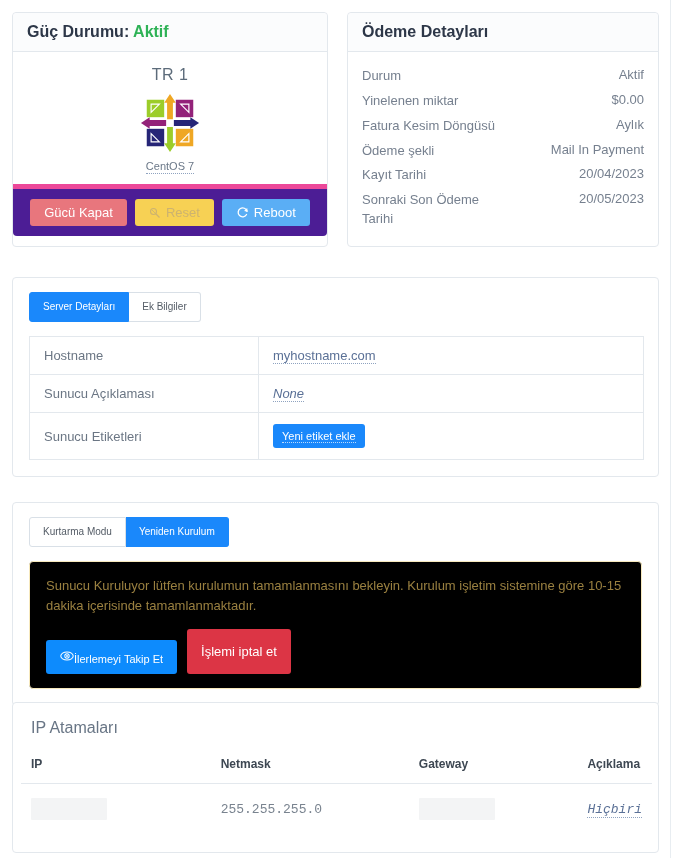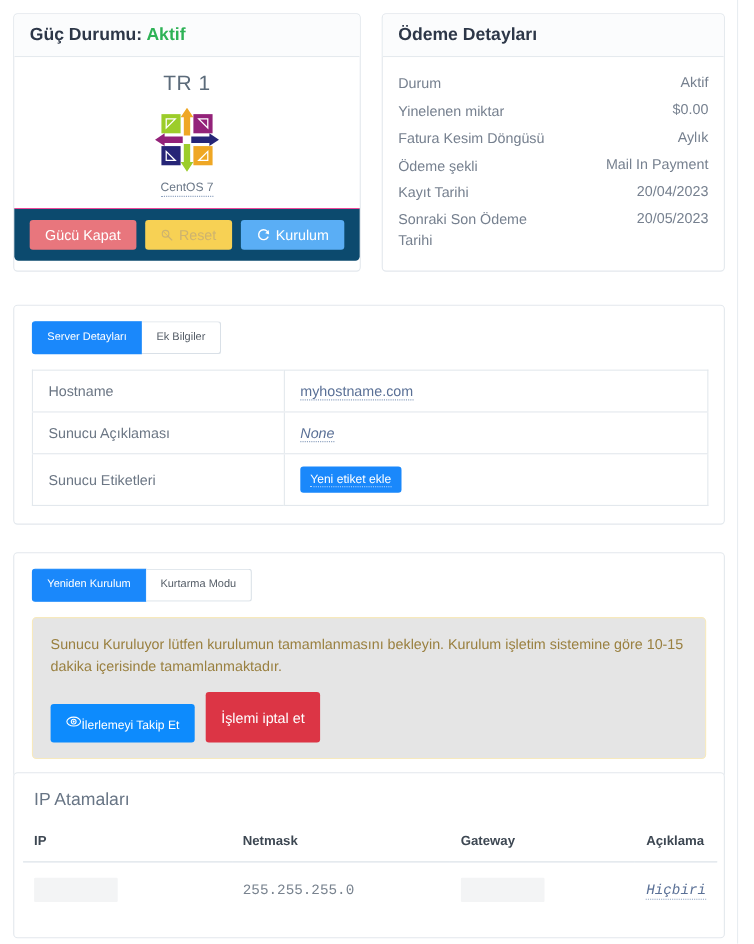--- a/index.html
+++ b/index.html
@@ -41,22 +41,22 @@
   .card-header {
     background: #fbfcfd;
     border-bottom: 1px solid #e3e8ed;
     padding: 10px 14px;
     font-size: 16px;
     font-weight: bold;
     color: #2d3748;
     border-radius: 4px 4px 0 0;
   }
   .card-footer {
-    background: #0c4a6e;
-    border-top: 1px solid #ec4899;
+    background: #4c1d95;
+    border-top: 5px solid #ec4899;
     padding: 10px 14px;
     border-radius: 0 0 4px 4px;
   }
   .accent-green { color: #2eb256; }
 
   
   .top-row {
     position: absolute;
     left: 12px;
     top: 12px;
@@ -65,21 +65,21 @@
     gap: 19px;
   }
   .power-card { width: 316px; }
   .billing-card { width: 312px; }
 
   .power-body {
     padding: 14px 10px 10px 10px;
     text-align: center;
   }
   .server-label {
-    font-size: 19px;
+    font-size: 16px;
     color: #5c6b7a;
     letter-spacing: 0.5px;
     margin-bottom: 8px;
   }
   .os-logo {
     width: 62px;
     height: 62px;
     margin: 0 auto 4px auto;
     display: block;
   }
@@ -203,21 +203,21 @@
     font-size: 11px;
     padding: 6px 9px;
     cursor: pointer;
     font-family: "Liberation Sans", sans-serif;
   }
   .btn-tag span { border-bottom: 1px dotted #bcd9fb; }
 
   
   .alert {
     margin: 14px 16px 16px 16px;
-    background: #e5e5e5;
+    background: #000000;
     border: 1px solid #f7e9bd;
     border-radius: 4px;
     padding: 14px 16px 14px 16px;
   }
   .alert-text {
     font-size: 13px;
     color: #9a8040;
     line-height: 1.55;
     margin-bottom: 13px;
   }
@@ -328,21 +328,21 @@
             <svg class="ico" width="12" height="12" viewBox="0 0 16 16">
               <circle cx="6" cy="6" r="4" fill="none" stroke="#cdb36f" stroke-width="1.4"></circle>
               <line x1="9" y1="9" x2="14" y2="14" stroke="#cdb36f" stroke-width="1.6"></line>
               <line x1="3.5" y1="3.5" x2="8.5" y2="8.5" stroke="#cdb36f" stroke-width="1.2"></line>
             </svg><span>Reset</span>
           </button>
           <button class="btn btn-reboot">
             <svg class="ico" width="13" height="13" viewBox="0 0 16 16">
               <path d="M13.5 6.5 A5.5 5.5 0 1 0 13 10.5" fill="none" stroke="#ffffff" stroke-width="1.6" stroke-linecap="round"></path>
               <polygon points="13.8,2.6 14.4,7.2 9.9,6.1" fill="#ffffff"></polygon>
-            </svg><span>Kurulum</span>
+            </svg><span>Reboot</span>
           </button>
         </div>
       </div>
     </div>
 
     <div class="card billing-card">
       <div class="card-header">Ödeme Detayları</div>
       <div class="billing-body">
         <div class="bill-row">
           <div class="bill-label">Durum</div>
@@ -399,22 +399,22 @@
           <button class="btn-tag"><span>Yeni etiket ekle</span></button>
         </td>
       </tr>
     </tbody>
         </table>
   </div>
 
   <div class="section" style="top:502px;">
     <div class="tabs-bar">
       <div class="tabs">
+        <div class="tab">Kurtarma Modu</div>
         <div class="tab active">Yeniden Kurulum</div>
-        <div class="tab">Kurtarma Modu</div>
       </div>
     </div>
     <div class="alert">
       <div class="alert-text">Sunucu Kuruluyor lütfen kurulumun tamamlanmasını bekleyin. Kurulum işletim sistemine göre 10-15 dakika içerisinde tamamlanmaktadır.</div>
       <div class="alert-btns">
         <button class="btn-track">
           <svg class="ico" width="14" height="14" viewBox="0 0 18 18">
             <ellipse cx="9" cy="9" rx="8" ry="5.2" fill="none" stroke="#ffffff" stroke-width="1.3"></ellipse>
             <circle cx="9" cy="9" r="2.8" fill="none" stroke="#ffffff" stroke-width="1.3"></circle>
             <circle cx="9" cy="9" r="1.2" fill="#ffffff"></circle>

